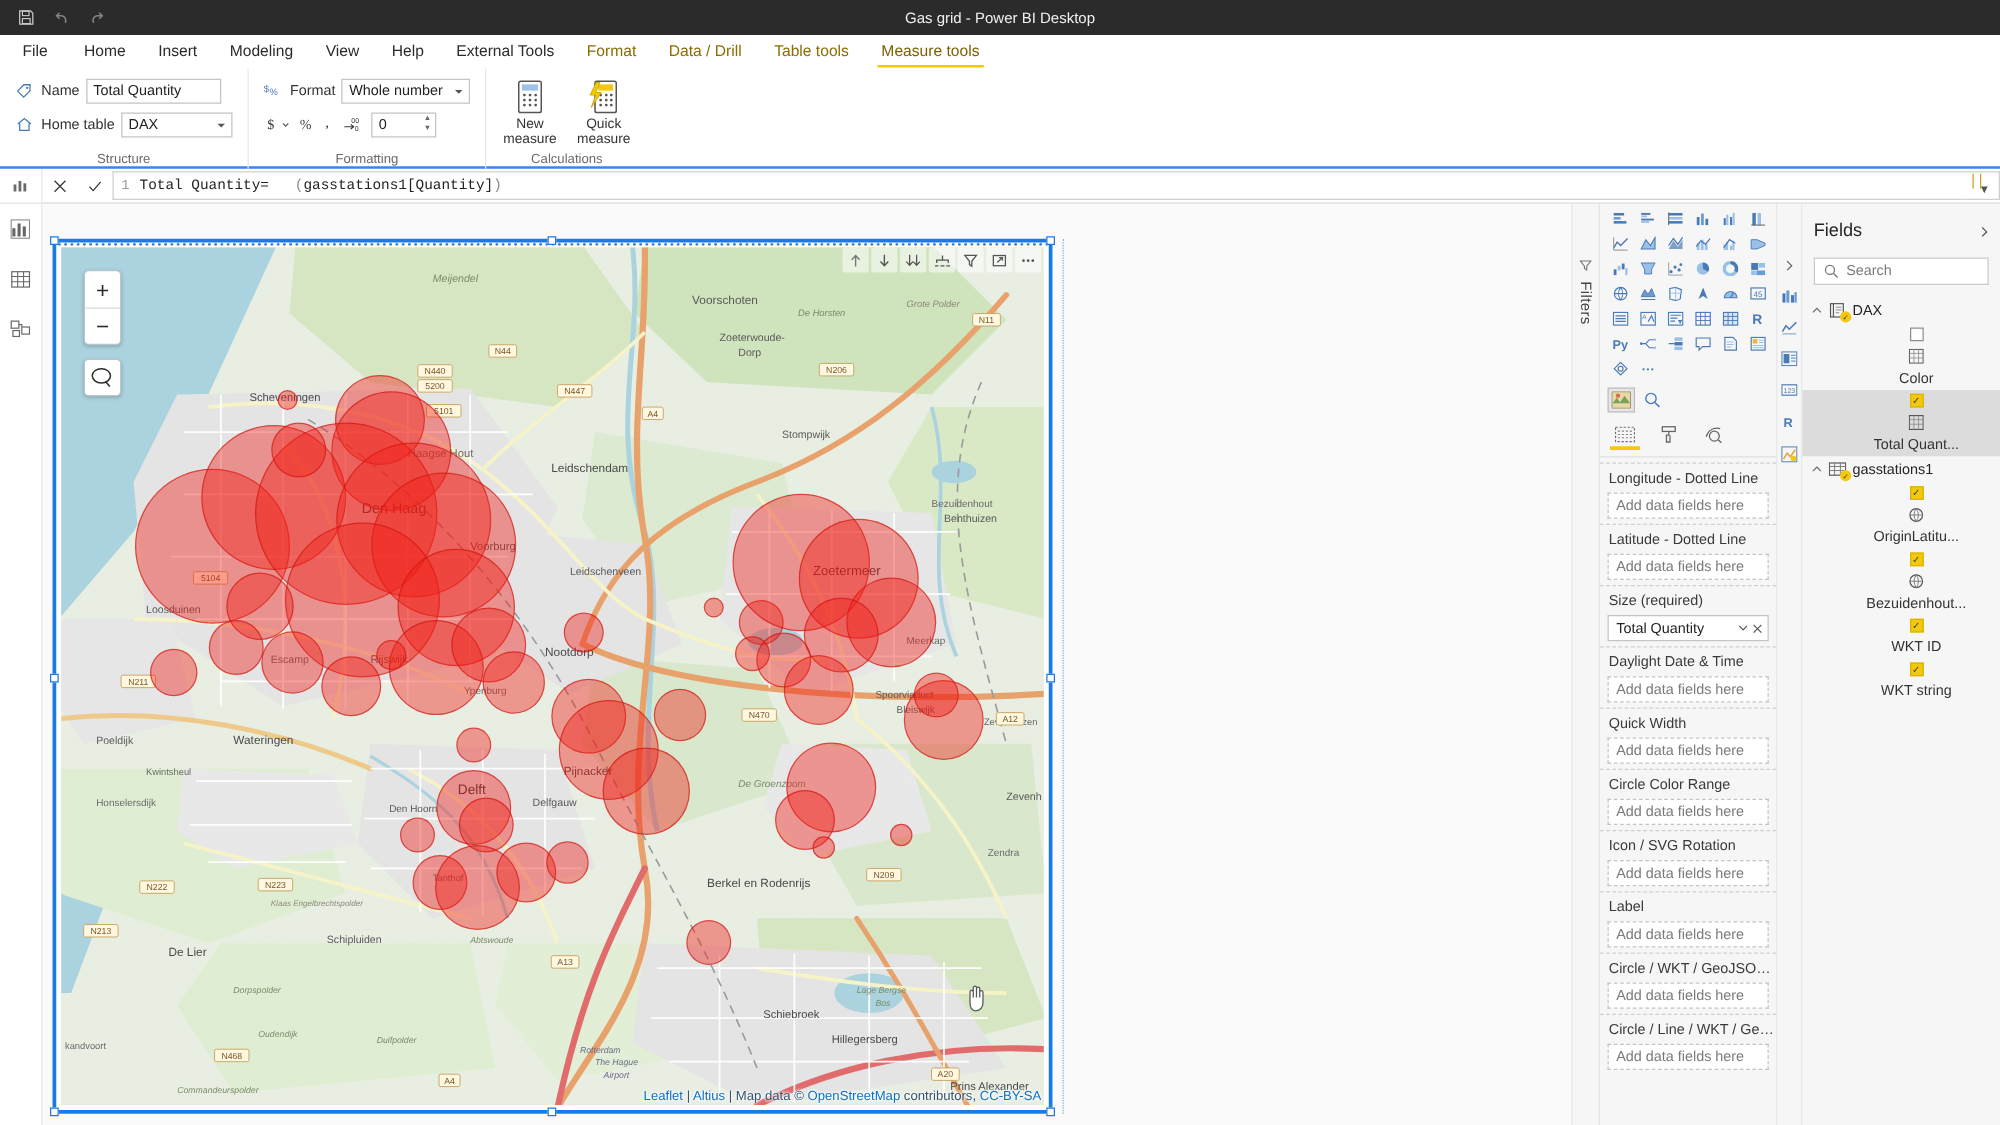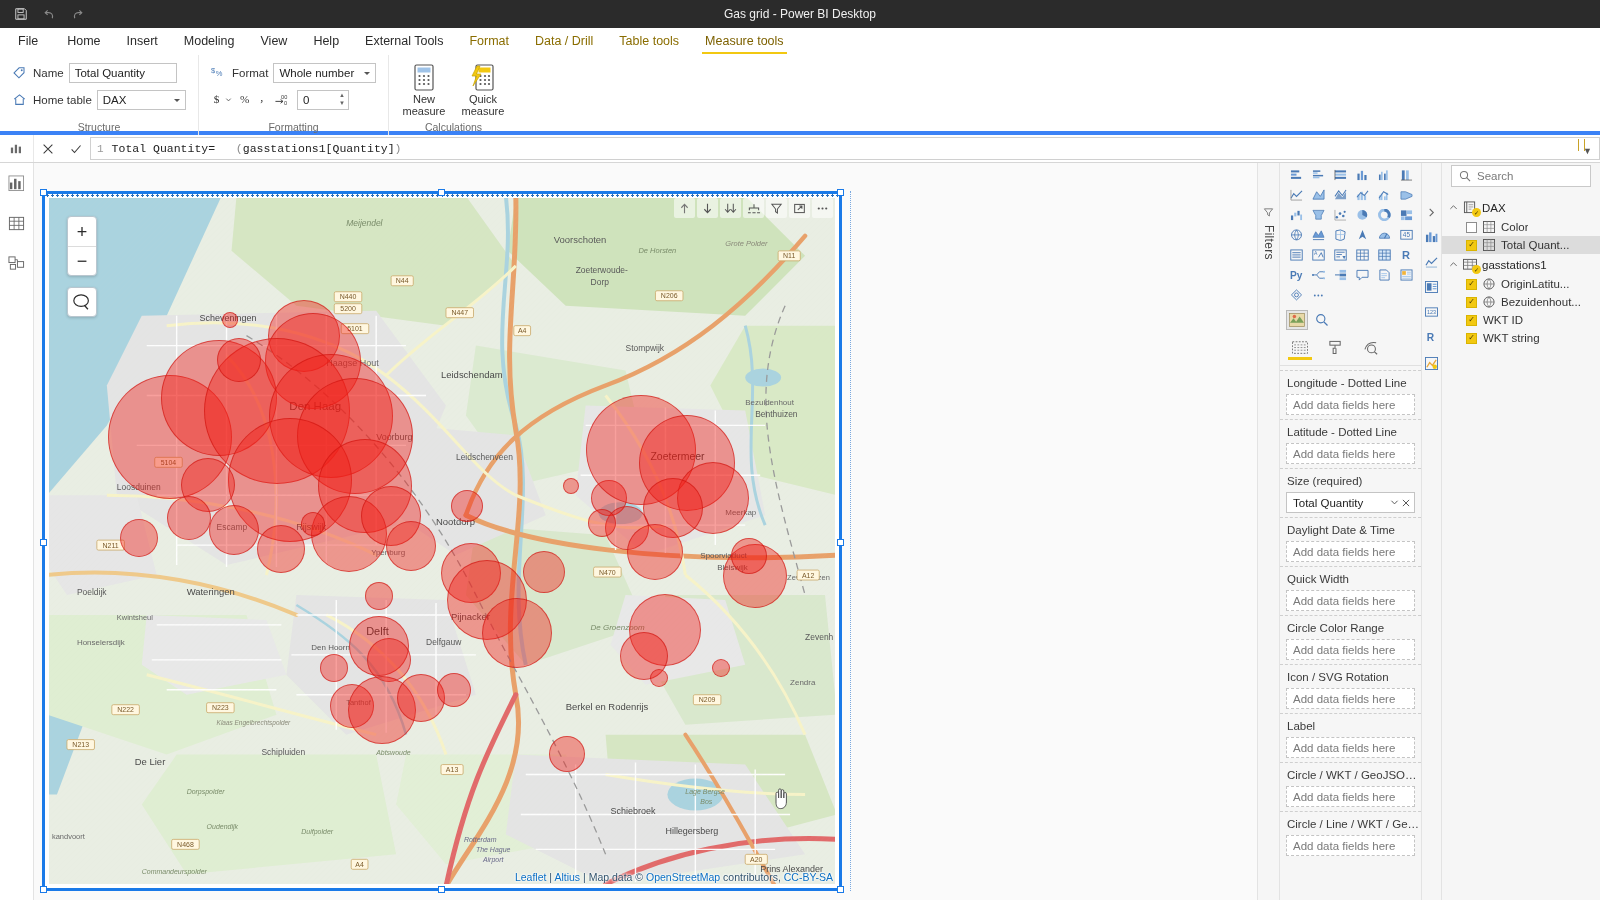--- a/index.html
+++ b/index.html
@@ -53,21 +53,21 @@
   .rtab.ctx { color: #8a6d00; }
   .rtab.active { color: #7d6100; }
   .rtab.active::after {
     content: ""; position: absolute; left: 10px; right: 10px; bottom: 0;
     height: 2.5px; background: #f2c811;
   }
 
   
   .ribbon {
     height: 80px; background: #ffffff; display: flex;
-    border-bottom: 4px solid #3b82f6; position: relative;
+    border-bottom: 2px solid #3b82f6; position: relative;
   }
   .rgroup {
     display: flex; flex-direction: column; position: relative;
     padding: 6px 0 0 0; height: 80px;
   }
   .rgroup + .rgroup { border-left: 1px solid #e8e8e8; }
   .rgroup-label {
     position: absolute; bottom: 2px; left: 0; right: 0; text-align: center;
     font-size: 10.5px; color: #6b6b6b;
   }
@@ -285,20 +285,21 @@
     border: 1px solid #c9c9c9; display: flex; align-items: center;
     gap: 6px; padding-left: 7px; color: #7a7a7a; font-size: 11.5px;
   }
   .tbl-row {
     display: flex; align-items: center; gap: 5px; padding: 4px 0 4px 7px;
     white-space: nowrap;
   }
   .fld-row {
     display: flex; align-items: center; gap: 6px; padding: 3px 0 3px 24px;
     white-space: nowrap;
+    flex-direction: column;
   }
   .fld-row.sel { background: #dcdcdc; }
   .chk {
     width: 11px; height: 11px; border: 1px solid #8d8d8d; background: #fff;
     flex: 0 0 auto; display: flex; align-items: center; justify-content: center;
   }
   .chk.on { background: #f2c811; border-color: #d9b400; }
   .chk.on::after { content: "✓"; font-size: 8px; color: #4a3c00; line-height: 1; }
   .chev { font-size: 8px; color: #666; width: 9px; }
   .tname { font-size: 11.5px; color: #252525; }
@@ -1284,20 +1285,28 @@
     <span>
       <svg width="13" height="13" viewBox="0 0 14 14">
           <rect x="0.5" y="0.5" width="13" height="13" fill="none" stroke="#4a7ab5" stroke-width="1"></rect>
           <path d="M2 11 5 6l3 3 4-6" stroke="#e8a83a" stroke-width="1.4" fill="none"></path>
           <circle cx="10.5" cy="10.5" r="2.4" fill="#f2c811"></circle>
         </svg>
     </span>
   </div>
 
   <div class="fpane">
+    <div class="pane-title">
+      <span>Fields</span>
+      <span class="cv">
+        <svg width="9" height="11" viewBox="0 0 10 12">
+            <path d="M3 2 7 6l-4 4" stroke="#555" stroke-width="1.2" fill="none"></path>
+          </svg>
+      </span>
+    </div>
     <div class="search-box">
       <span>
         <svg width="12" height="12" viewBox="0 0 13 13">
             <circle cx="5.4" cy="5.4" r="3.9" fill="none" stroke="#777" stroke-width="1.1"></circle>
             <path d="M8.3 8.3 12 12" stroke="#777" stroke-width="1.2" fill="none"></path>
           </svg>
       </span>
       <span>Search</span>
     </div>
     <div id="fields-tree">

